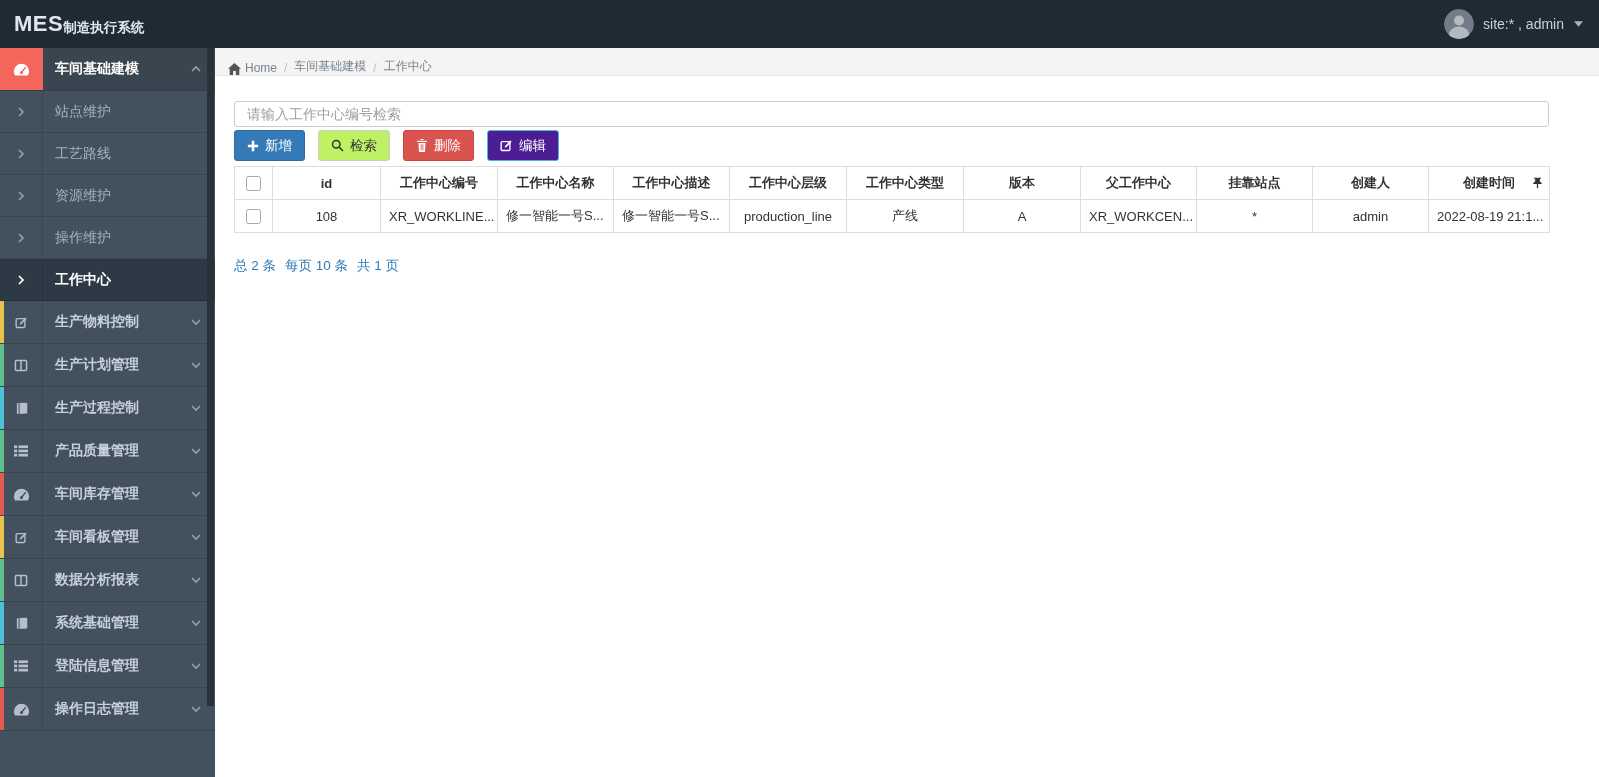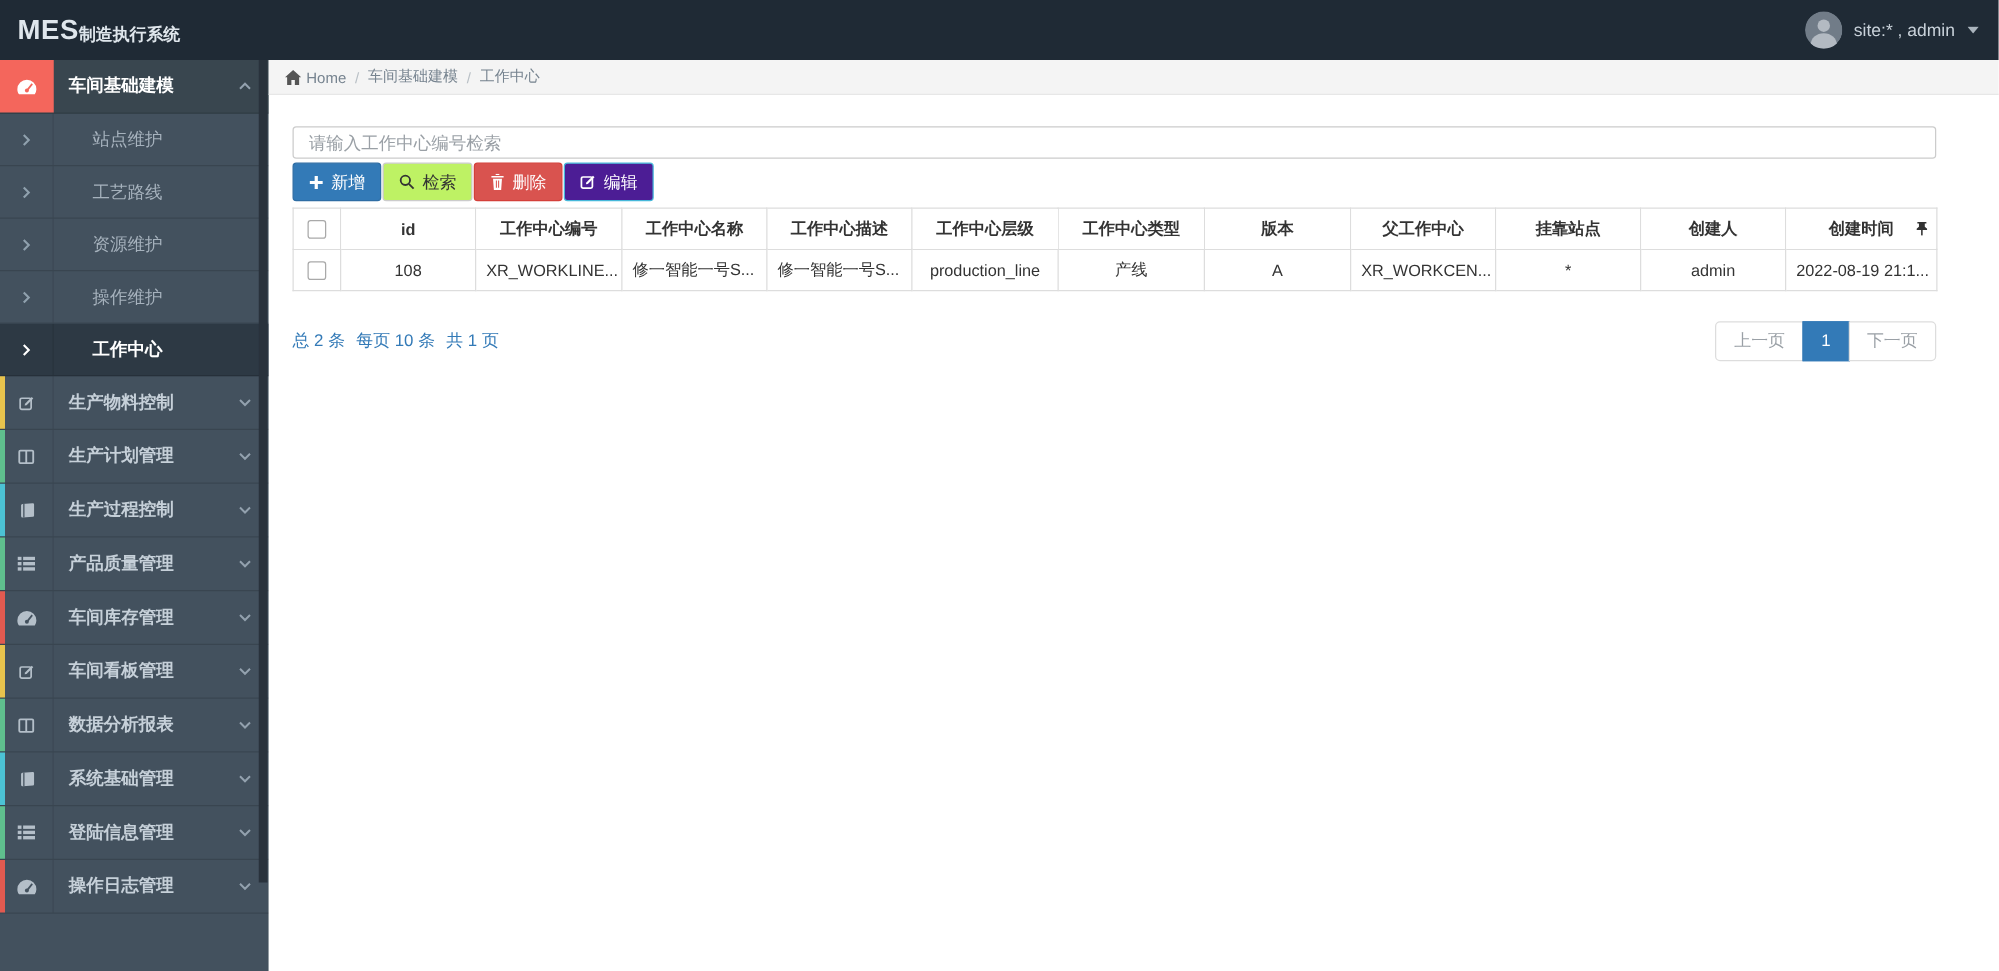--- a/index.html
+++ b/index.html
@@ -25,21 +25,21 @@
   
   .sidebar {
     position:absolute; top:48px; left:0; width:215px; height:729px;
     background:#43515e;
   }
   .menu-item {
     position:relative; display:flex; align-items:center; cursor:pointer;
     border-bottom:1px solid rgba(0,0,0,0.14);
   }
   .menu-item.parent { height:43px; }
-  .menu-item.sub { height:42px;gap:19px; }
+  .menu-item.sub { height:42px; }
   .strip { position:absolute; left:0; top:0; bottom:0; width:4px; }
   .menu-icon {
     width:43px; flex:none; display:flex; align-items:center; justify-content:center;
     align-self:stretch; color:#b4bfc9; --icon-bg:#43515e;
     border-right:1px solid rgba(0,0,0,0.10);
   }
   .menu-item.sub .menu-icon { color:#8fa0ad; }
   .menu-label { flex:1; padding-left:12px; font-size:14px; color:#a6b2bd; }
   .menu-item.parent .menu-label { font-weight:bold; color:#c6d0d9; }
   .menu-caret { margin-right:14px; color:#93a1ae; display:flex; }
@@ -51,34 +51,34 @@
   .menu-item.sub.active .menu-icon { color:#fff; }
   .sidebar-scrollbar {
     position:absolute; right:1px; top:0; width:7px; height:658px;
     background:#29323c;
   }
 
   
   .main { position:absolute; top:48px; left:215px; width:1384px; height:729px; background:#fff; }
   .breadcrumb {
     height:28px; background:#f4f4f4; border-bottom:1px solid #e7e7e7;
-    display:flex; align-items:center; padding-left:13px; font-size:12px; color:#76838f;
+    display:flex; align-items:flex-end; padding-left:13px; font-size:12px; color:#76838f;
   }
   .breadcrumb .home-ic { display:flex; color:#555; margin-right:4px; }
   .crumb-sep { color:#b8bfc5; margin:0 7px; }
   .content { padding:25px 50px 0 19px; }
 
   .search-input {
     width:100%; height:26px; border:1px solid #ccc; border-radius:3px;
     padding:6px 12px; font-size:14px; color:#555; outline:none;
     font-family:"Liberation Sans","DejaVu Sans",sans-serif;
   }
   .search-input::placeholder { color:#9aa0a6; }
 
-  .btn-row { display:flex; gap:1px; margin-top:3px;align-items:center; }
+  .btn-row { display:flex; gap:13px; margin-top:3px;align-items:center; }
   .btn {
     height:31px; padding:0 12px; border-radius:3px; font-size:13.5px;
     display:inline-flex; align-items:center; gap:6px; cursor:pointer;
     border:1px solid transparent; font-family:inherit;
   }
   .btn .btn-ic { display:flex; }
   .btn-primary { background:#337ab7; border-color:#2e6da4; color:#fff; }
   .btn-default { background:#bef264; border-color:#ccc; color:#333; }
   .btn-danger  { background:#d9534f; border-color:#d43f3a; color:#fff; }
   .btn-info    { background:#4c1d95; border-color:#46b8da; color:#fff; }
@@ -466,20 +466,15 @@
           </tr>
         </tbody>
     </table>
 
     <div class="table-footer">
       <div class="summary">
         <span>总 2 条</span>
         <span>每页 10 条</span>
         <span>共 1 页</span>
       </div>
-      <div class="pager">
-        <button class="page-btn">上一页</button>
-        <button class="page-btn active">1</button>
-        <button class="page-btn">下一页</button>
-      </div>
     </div>
   </div>
 </div>
 
 </body></html>

